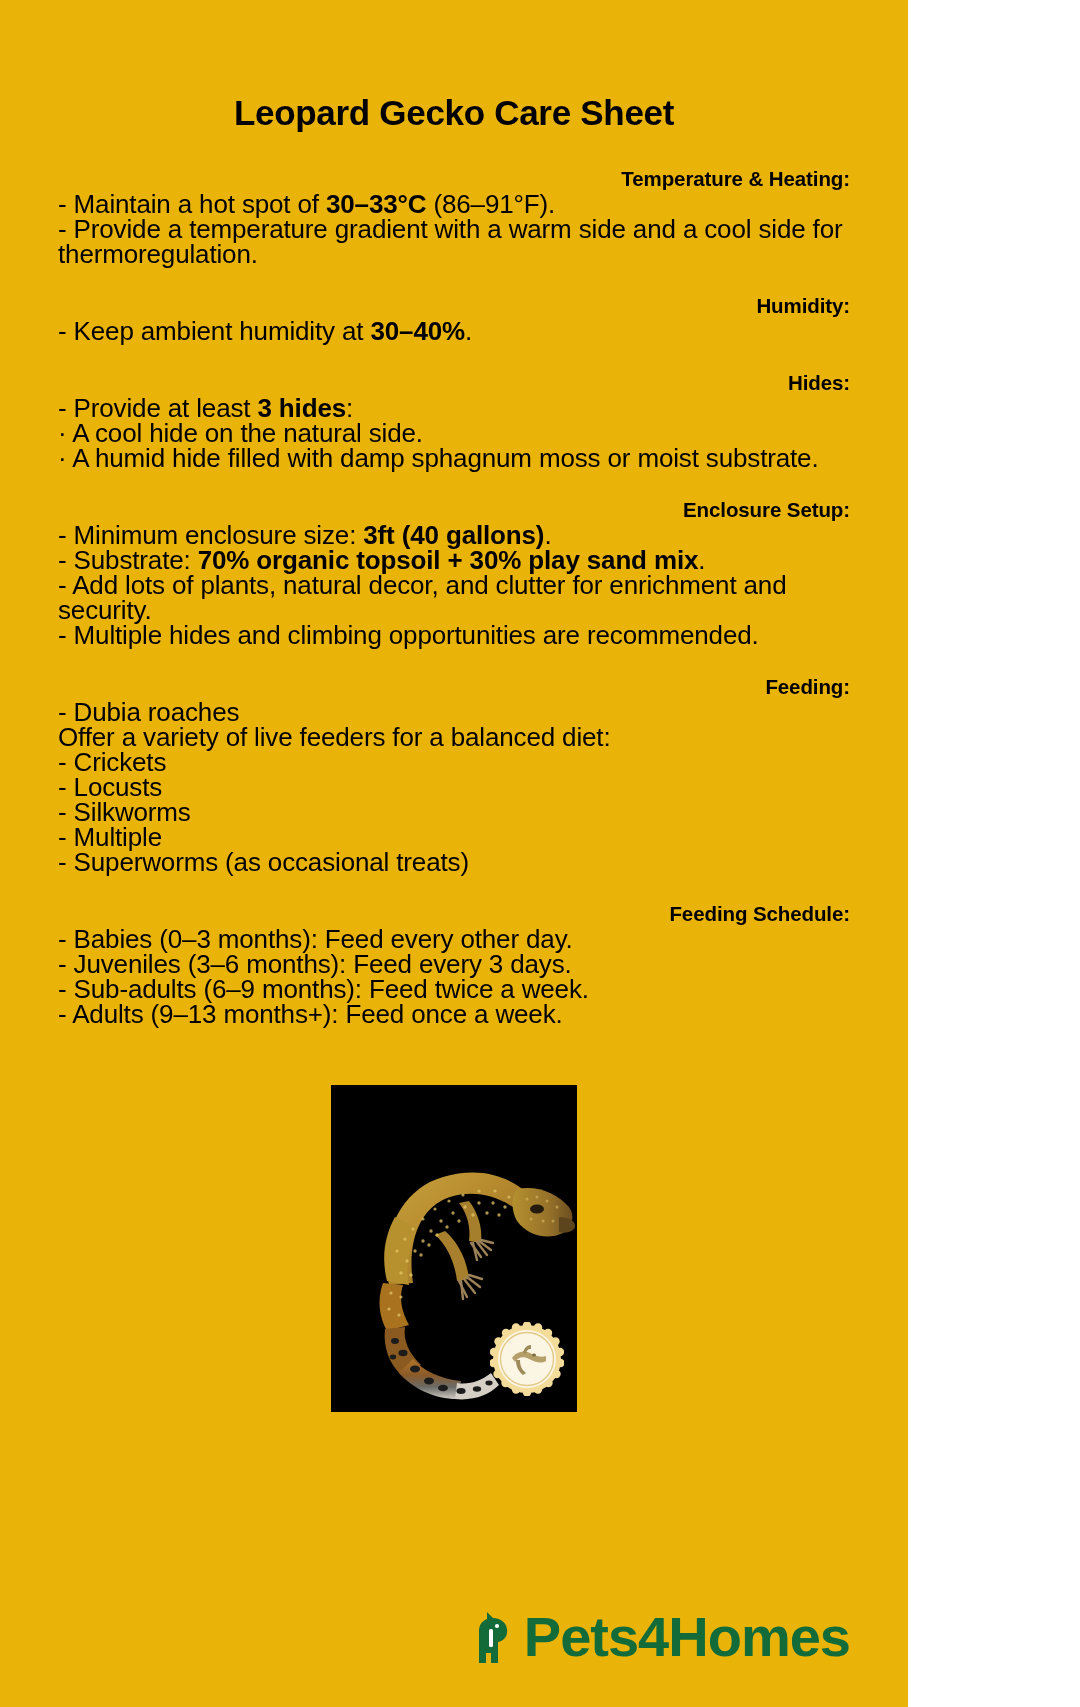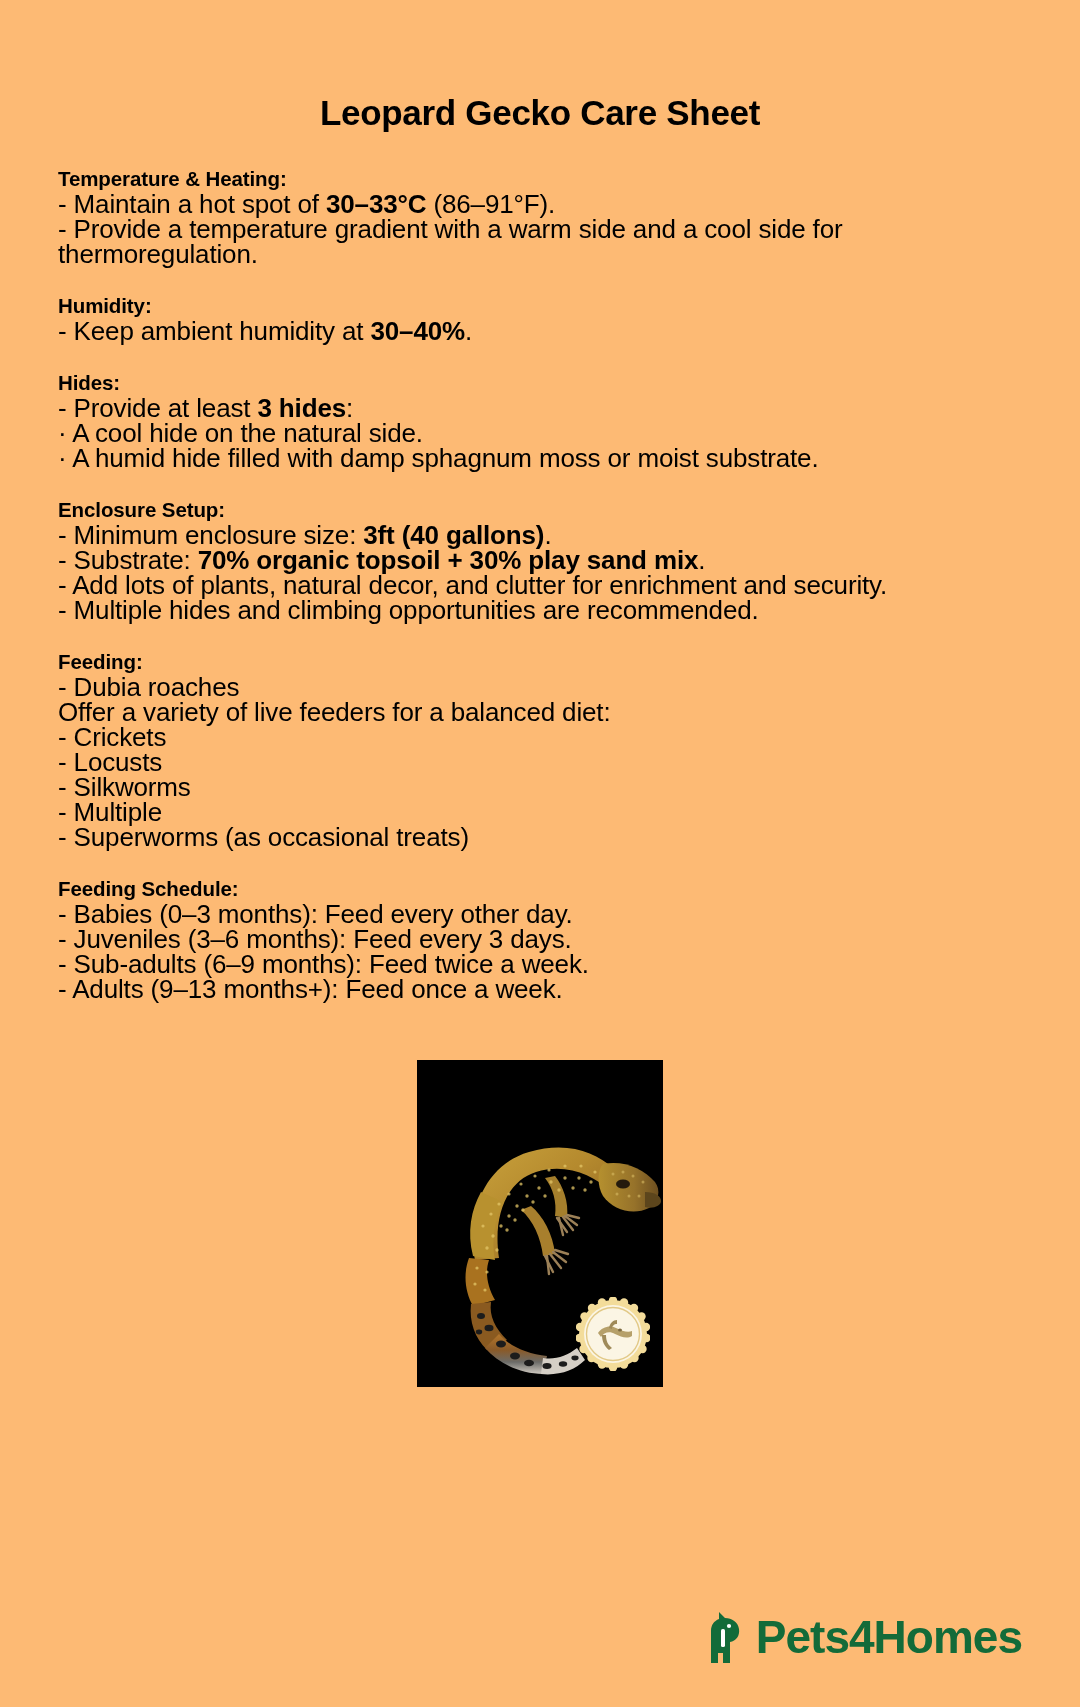--- a/index.html
+++ b/index.html
@@ -10,24 +10,24 @@
   }
   body {
     width: 1080px;
     height: 1707px;
     font-family: "Liberation Sans", sans-serif;
     color: #000000;
     position: relative;
     overflow: hidden;
   }
   .page {
-    width: 1080px;
+    width: 908px;
     height: 1707px;
     position: relative;
-    background: #fdba74;
+    background: #eab308;
     box-sizing: border-box;
   }
   .doc-title {
     text-align: center;
     font-size: 35px;
     font-weight: bold;
     letter-spacing: -0.3px;
     margin: 0;
     padding-top: 93px;
     color: #000;
@@ -42,20 +42,21 @@
   }
   .section:last-child {
     margin-bottom: 0;
   }
   .section-heading {
     font-size: 20.5px;
     font-weight: bold;
     line-height: 25px;
     margin: 0 0 1px 0;
     letter-spacing: -0.1px;
+    text-align: right;
   }
   .line {
     font-size: 26px;
     line-height: 25px;
     margin: 0;
     white-space: pre-wrap;
     letter-spacing: -0.15px;
   }
   .line b {
     font-weight: bold;
@@ -94,21 +95,21 @@
     display: flex;
     align-items: center;
     gap: 10px;
   }
   .logo-mark {
     width: 44px;
     height: 56px;
     display: block;
   }
   .logo-text {
-    font-size: 46px;
+    font-size: 56px;
     font-weight: bold;
     color: #136b39;
     letter-spacing: -1px;
     line-height: 1;
     font-family: "Liberation Sans", sans-serif;
   }
 </style>
 </head>
 <body>
 

